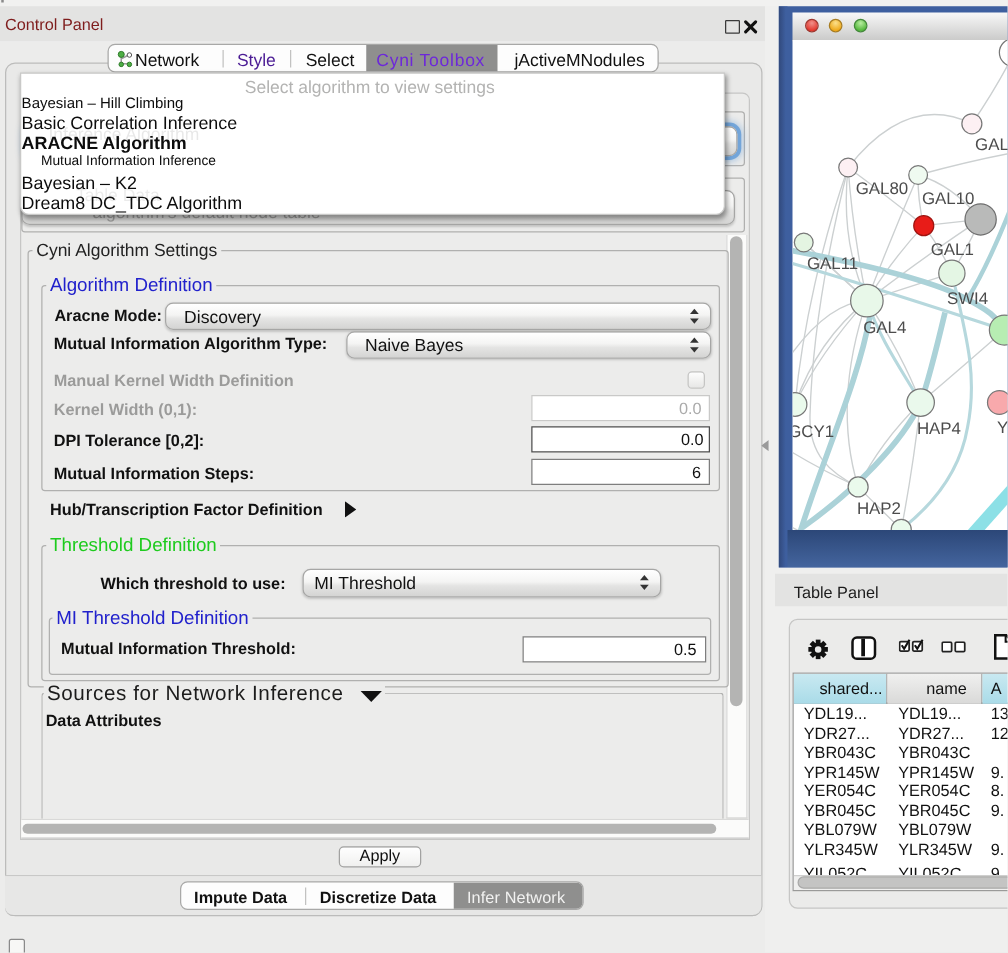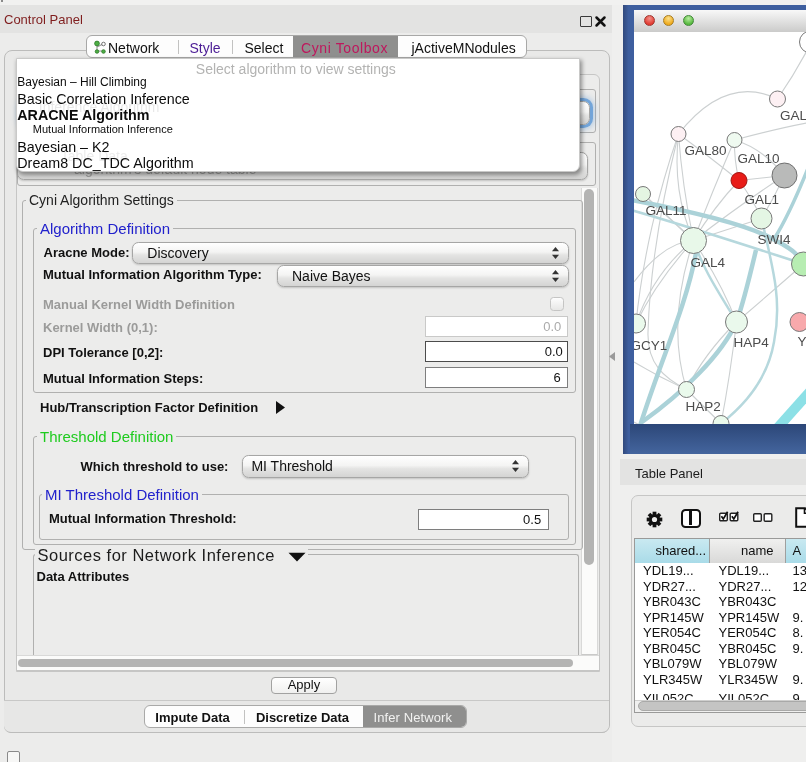--- a/index.html
+++ b/index.html
@@ -39,21 +39,21 @@
 
   <div class="abs" style="left:16px;top:73.5px;width:584px;height:598.5px;border:1px solid #c6c6c5;border-radius:6px 6px 0 0;background:#ececeb;box-sizing:border-box;"></div>
 
   <div class="abs" style="left:86px;top:35px;width:441px;height:22.5px;background:#fdfdfd;border:1px solid #a8a8a7;border-radius:6px;box-sizing:border-box;overflow:hidden;font-size:14px;">
     <div class="abs" style="left:206px;top:0;width:105px;height:22.5px;background:#8f8f8e;"></div>
     <div class="abs" style="left:90.5px;top:4px;width:1px;height:14px;background:#c2c2c1;"></div>
     <div class="abs" style="left:144.5px;top:4px;width:1px;height:14px;background:#c2c2c1;"></div>
     <div class="abs" style="left:21px;top:3.5px;color:#111;">Network</div>
     <div class="abs" style="left:102.5px;top:3.5px;color:#4c1d95;">Style</div>
     <div class="abs" style="left:157.5px;top:3.5px;color:#111;">Select</div>
-    <div class="abs" style="left:214px;top:3.5px;color:#be185d;letter-spacing:0.6px;">Cyni Toolbox</div>
+    <div class="abs" style="left:214px;top:3.5px;color:#6d28d9;letter-spacing:0.6px;">Cyni Toolbox</div>
     <div class="abs" style="left:324.5px;top:3.5px;color:#111;">jActiveMNodules</div>
 
     <svg class="abs" style="left:6px;top:3.5px;" width="14" height="15" viewBox="0 0 14 15">
       <path d="M4 4 L4 11 M4 11 L10 11 M4 7 L10 4" stroke="#9a9a9a" stroke-width="1.2" fill="none"></path>
       <circle cx="4" cy="3.5" r="2.4" fill="#4eae45" stroke="#2c7a28" stroke-width="0.8"></circle>
       <circle cx="10.5" cy="4" r="1.8" fill="#ffffff" stroke="#555" stroke-width="0.8"></circle>
       <circle cx="4" cy="11.5" r="1.8" fill="#4eae45" stroke="#2c7a28" stroke-width="0.8"></circle>
       <circle cx="10.5" cy="11.5" r="1.8" fill="#4eae45" stroke="#2c7a28" stroke-width="0.8"></circle>
     </svg>
   </div>
@@ -117,21 +117,21 @@
     <div class="ct" style="left:8px;">MI Threshold</div>
     <svg class="carr" width="9" height="13" viewBox="0 0 9 13">
         <path d="M4.5 0.5 L8 4.7 L1 4.7 Z" fill="#333"></path>
         <path d="M4.5 12.5 L8 8.3 L1 8.3 Z" fill="#333"></path>
       </svg>
   </div>
 
   <div class="grp" style="left:38.5px;top:493.5px;width:528px;height:44px;"></div>
   <div class="gtit" style="left:42px;top:486px;color:#2121cc;font-size:15px;">MI Threshold Definition</div>
   <div class="abs lbl bold" style="left:48.9px;top:511px;">Mutual Information Threshold:</div>
-  <div class="inp" style="left:418.2px;top:508.5px;width:131px;height:21.5px;line-height:20px;border:1px solid #7e7e7e;padding-right:7px;">0.5</div>
+  <div class="inp" style="left:418.2px;top:508.5px;width:147px;height:21.5px;line-height:20px;border:1px solid #7e7e7e;padding-right:7px;">0.5</div>
 
   <div class="grp" style="left:33px;top:553.5px;width:544px;height:105px;border-bottom:none;border-radius:3px 3px 0 0;"></div>
   <div class="gtit" style="left:34.5px;top:546px;color:#1c1c1c;font-size:16.5px;letter-spacing:0.5px;padding-right:33px;">Sources for Network Inference</div>
     <svg class="abs" style="left:288px;top:552px;" width="18" height="10" viewBox="0 0 18 10">
       <path d="M0.5 0.8 L17.5 0.8 L9 9.6 Z" fill="#111"></path>
     </svg>
   <div class="abs lbl bold" style="left:36.5px;top:568.5px;">Data Attributes</div>
 
 
   <div class="abs" style="left:16.5px;top:655px;width:582.5px;height:15.5px;background:#fbfbfa;border-top:1px solid #d9d9d8;border-bottom:1px solid #c6c6c5;box-sizing:border-box;"></div>

